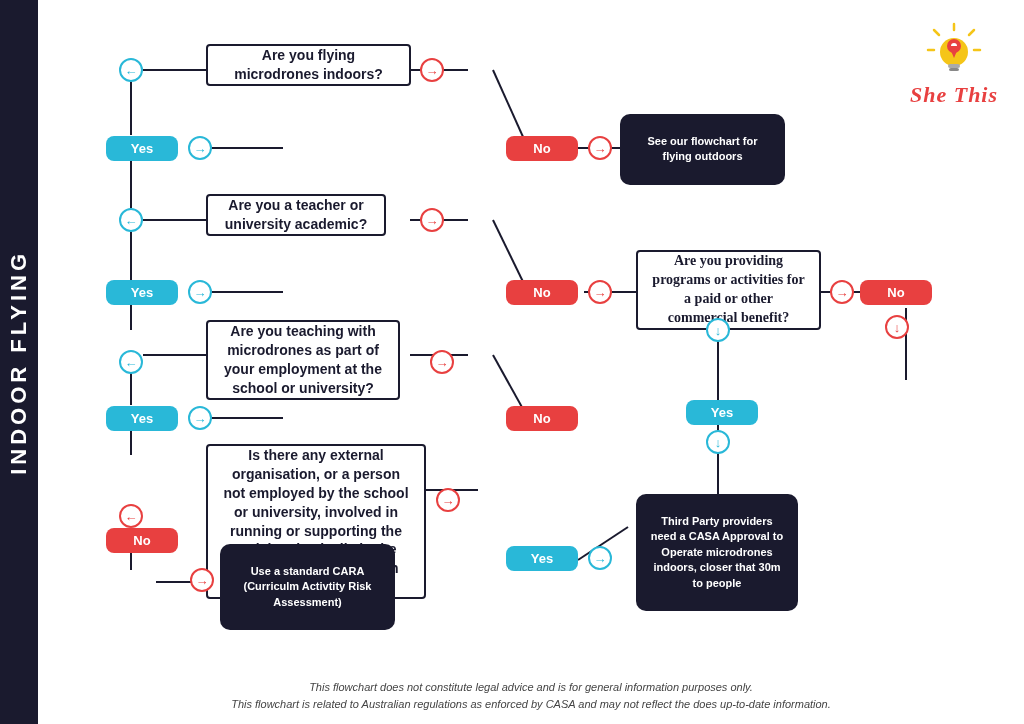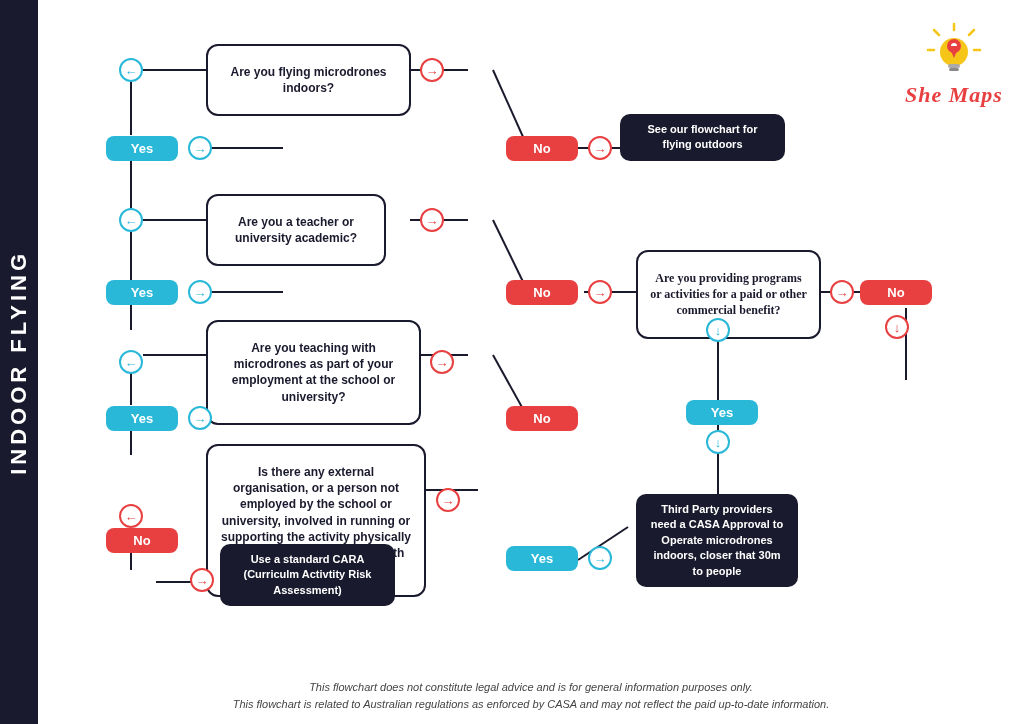--- a/index.html
+++ b/index.html
@@ -89,34 +89,34 @@
 
     
     .fc {
       position: absolute;
     }
 
     
     .decision-box {
       background: #fff;
       border: 2px solid #1a1a2e;
-      border-radius: 12px;
-      padding: 18px 12px;
-      text-align: center;
-      font-size: 12px;
+      border-radius: 4px;
+      padding: 0 12px;
+      text-align: center;
+      font-size: 14px;
       font-weight: 600;
       color: #1a1a2e;
       line-height: 1.35;
     }
 
     
     .terminal-box {
       background: #1a1a2e;
       border-radius: 10px;
-      padding: 8px 12px;
+      padding: 20px 12px;
       text-align: center;
       font-size: 11px;
       font-weight: 600;
       color: #fff;
       line-height: 1.4;
     }
 
     
     .yes-btn {
       background: #29b8d8;
@@ -184,21 +184,21 @@
 
       <circle cx="30" cy="32" r="14" fill="#f5c518"></circle>
 
       <circle cx="30" cy="26" r="7" fill="#e84040"></circle>
       <circle cx="30" cy="26" r="3" fill="#fff"></circle>
       <polygon points="30,38 25,26 35,26" fill="#e84040"></polygon>
 
       <rect x="24" y="44" width="12" height="4" rx="2" fill="#aaa"></rect>
       <rect x="25" y="48" width="10" height="3" rx="2" fill="#888"></rect>
     </svg>
-    <div class="logo-text">She Maps</div>
+    <div class="logo-text">She This</div>
   </div>
 
   <svg class="flowchart-svg" xmlns="http://www.w3.org/2000/svg">
 
     <line x1="168" y1="70" x2="105" y2="70" stroke="#1a1a2e" stroke-width="2"></line>
 
     <line x1="93" y1="82" x2="93" y2="135" stroke="#1a1a2e" stroke-width="2"></line>
 
     <line x1="153" y1="148" x2="245" y2="148" stroke="#1a1a2e" stroke-width="2"></line>
 
@@ -312,21 +312,21 @@
     <span>Yes</span>
   </div>
 
   <div class="fc arrow-circle cyan" style="left:668px;top:430px;">↓</div>
 
 
   <div class="fc terminal-box" style="left:598px;top:494px;width:162px;">
     <span>Third Party providers need a CASA Approval to Operate microdrones indoors, closer that 30m to people</span>
   </div>
 
-  <div class="fc decision-box" style="left:168px;top:320px;width:215px;">
+  <div class="fc decision-box" style="left:168px;top:320px;width:194px;">
     <span>Are you teaching with microdrones as part of your employment at the school or university?</span>
   </div>
 
   <div class="fc arrow-circle cyan" style="left:81px;top:350px;">←</div>
 
   <div class="fc arrow-circle red" style="left:392px;top:350px;">→</div>
 
   <div class="fc no-btn" style="left:468px;top:406px;width:72px;">
     <span>No</span>
   </div>
@@ -355,16 +355,16 @@
   <div class="fc arrow-circle red" style="left:81px;top:504px;">←</div>
 
   <div class="fc arrow-circle red" style="left:152px;top:568px;">→</div>
 
   <div class="fc terminal-box" style="left:182px;top:544px;width:175px;">
     <span>Use a standard CARA (Curriculm Activtity Risk Assessment)</span>
   </div>
 
   <div class="footer">
     <div>This flowchart does not constitute legal advice and is for general information purposes only.</div>
-    <div>This flowchart is related to Australian regulations as enforced by CASA and may not reflect the paid up-to-date information.</div>
+    <div>This flowchart is related to Australian regulations as enforced by CASA and may not reflect the does up-to-date information.</div>
   </div>
 
 </div>
 
 </body></html>

